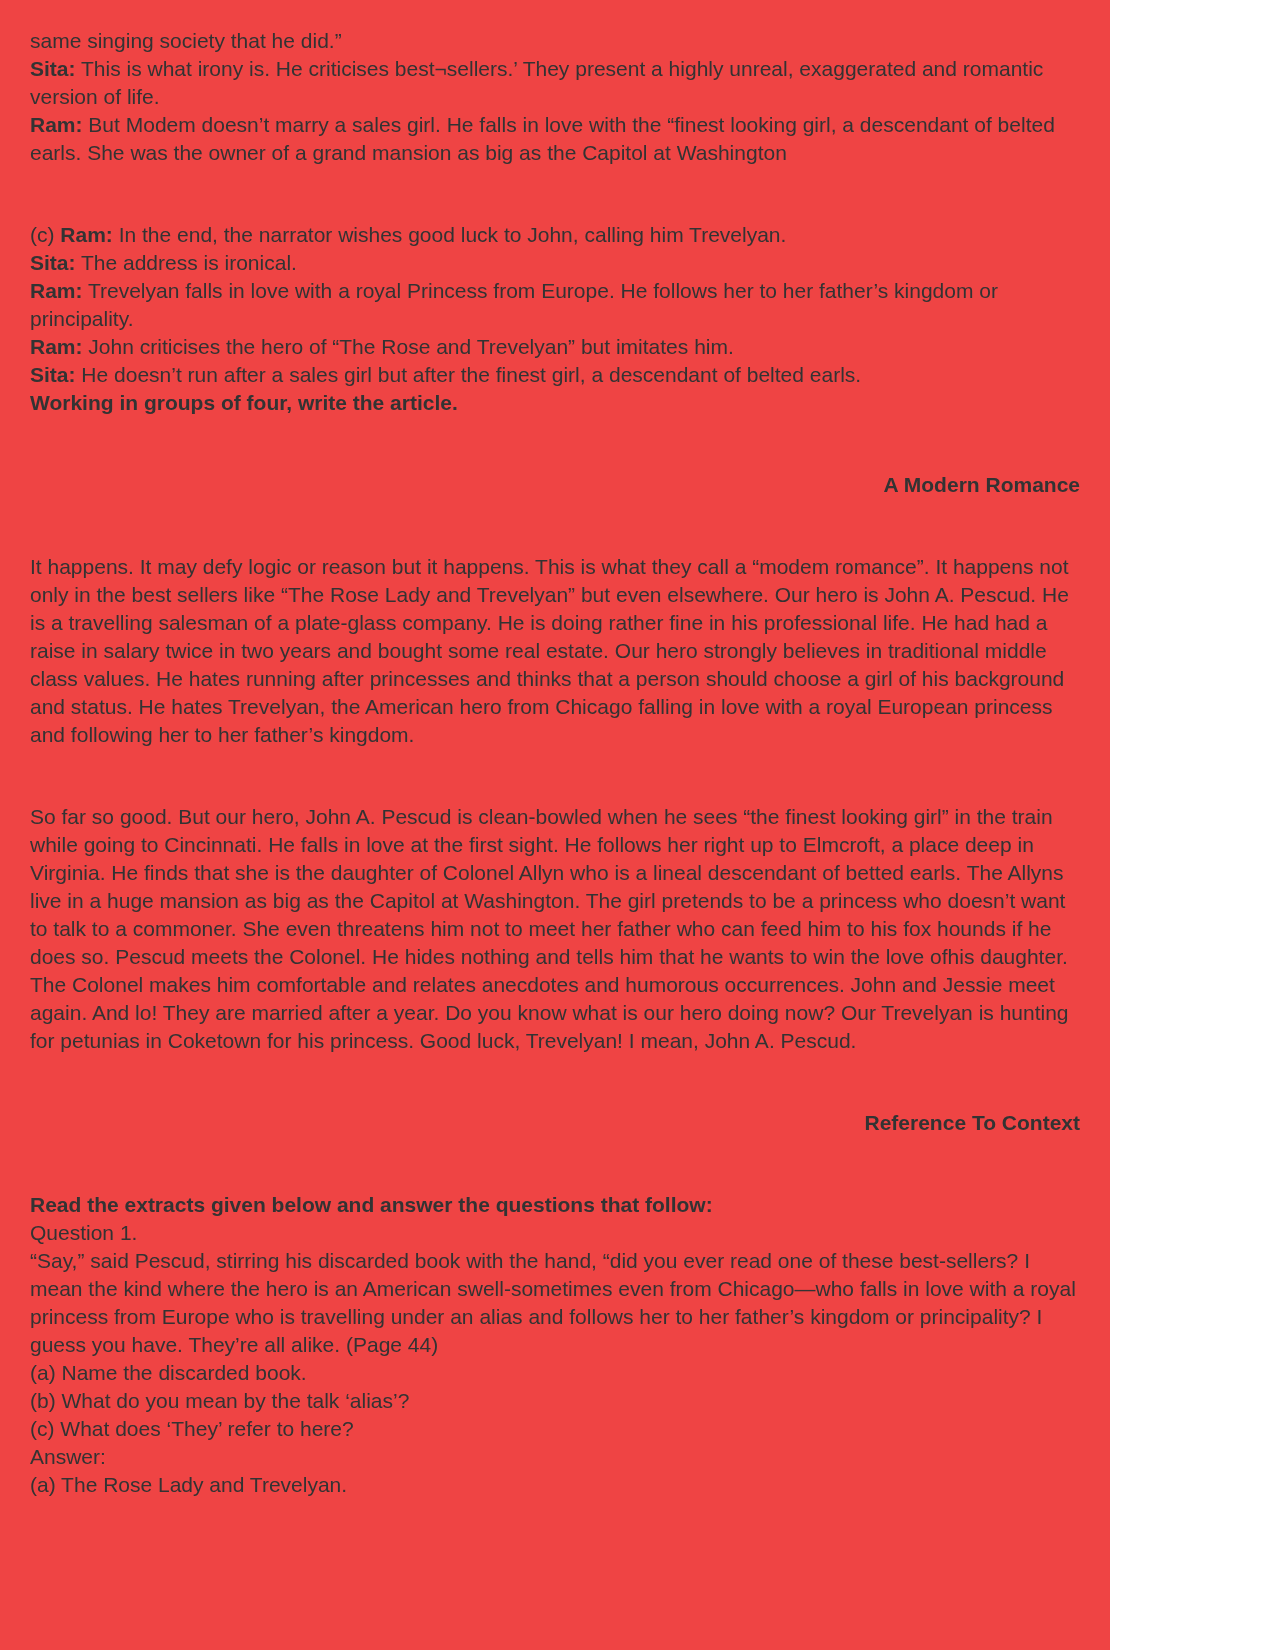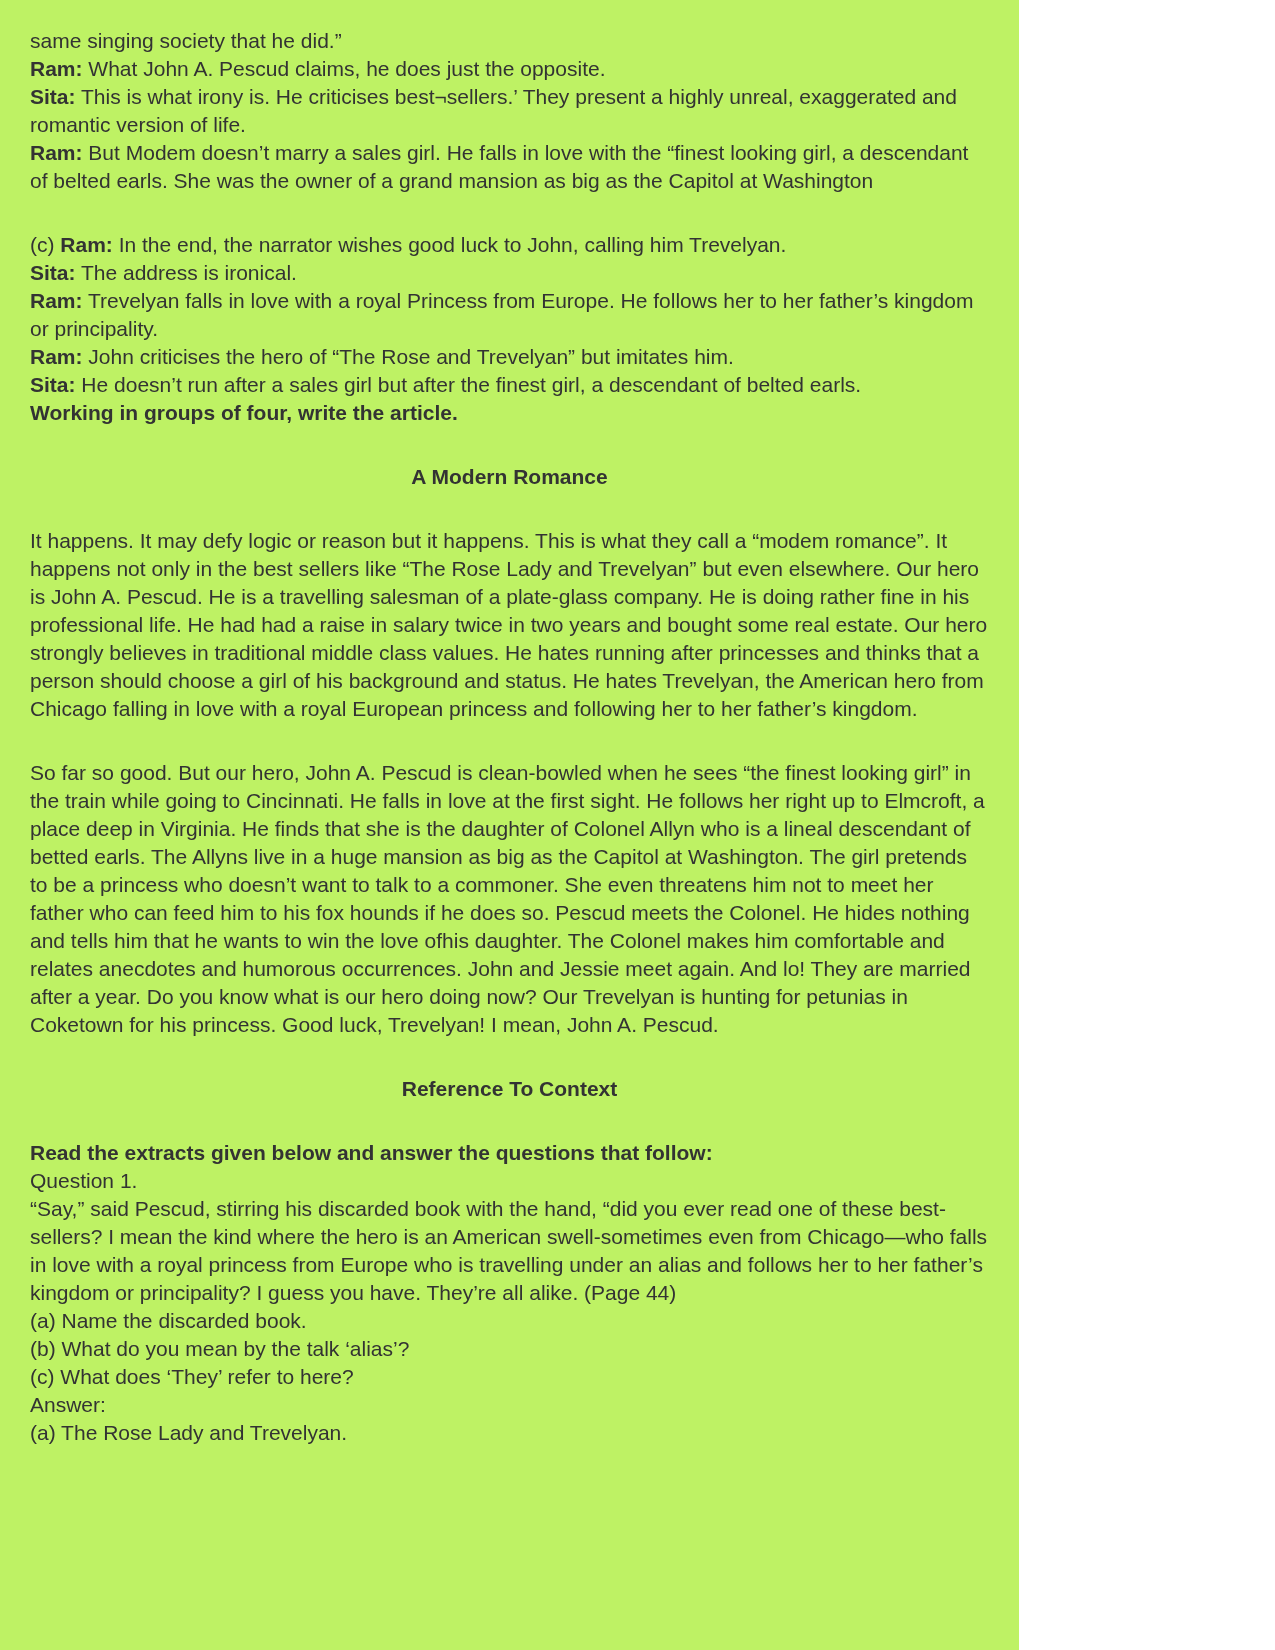--- a/index.html
+++ b/index.html
@@ -5,41 +5,40 @@
   html, body { margin: 0; padding: 0; }
   body {
     width: 1275px;
     height: 1650px;
     box-sizing: border-box;
     background: #ffffff;
     overflow: hidden;
   }
   .page {
     box-sizing: border-box;
-    width: 1019px;
+    width: 1110px;
     height: 1650px;
     padding: 27px 30px 0 30px;
-    background: #bef264;
+    background: #ef4444;
     color: #333333;
     font-family: "Liberation Sans", sans-serif;
     font-size: 21px;
     line-height: 28px;
   }
   .para { margin: 0; }
-  .gap { margin-top: 36px; }
-  .center { text-align: center; }
+  .gap { margin-top: 54px; }
+  .center { text-align: right; }
   strong { font-weight: bold; }
 </style>
 </head>
 <body>
 
 <div class="page">
   <div>
       <p class="para"><span>same singing society that he did.”</span></p>
-      <p class="para"><strong>Ram:</strong><span> What John A. Pescud claims, he does just the opposite.</span></p>
       <p class="para"><strong>Sita:</strong><span> This is what irony is. He criticises best¬sellers.’ They present a highly unreal, exaggerated and romantic version of life.</span></p>
       <p class="para"><strong>Ram:</strong><span> But Modem doesn’t marry a sales girl. He falls in love with the “finest looking girl, a descendant of belted earls. She was the owner of a grand mansion as big as the Capitol at Washington</span></p>
       <p class="para gap"><span>(c) </span><strong>Ram:</strong><span> In the end, the narrator wishes good luck to John, calling him Trevelyan.</span></p>
       <p class="para"><strong>Sita:</strong><span> The address is ironical.</span></p>
       <p class="para"><strong>Ram:</strong><span> Trevelyan falls in love with a royal Princess from Europe. He follows her to her father’s kingdom or principality.</span></p>
       <p class="para"><strong>Ram:</strong><span> John criticises the hero of “The Rose and Trevelyan” but imitates him.</span></p>
       <p class="para"><strong>Sita:</strong><span> He doesn’t run after a sales girl but after the finest girl, a descendant of belted earls.</span></p>
       <p class="para"><strong>Working in groups of four, write the article.</strong></p>
       <p class="para gap center"><strong>A Modern Romance</strong></p>
       <p class="para gap"><span>It happens. It may defy logic or reason but it happens. This is what they call a “modem romance”. It happens not only in the best sellers like “The Rose Lady and Trevelyan” but even elsewhere. Our hero is John A. Pescud. He is a travelling salesman of a plate-glass company. He is doing rather fine in his professional life. He had had a raise in salary twice in two years and bought some real estate. Our hero strongly believes in traditional middle class values. He hates running after princesses and thinks that a person should choose a girl of his background and status. He hates Trevelyan, the American hero from Chicago falling in love with a royal European princess and following her to her father’s kingdom.</span></p>

